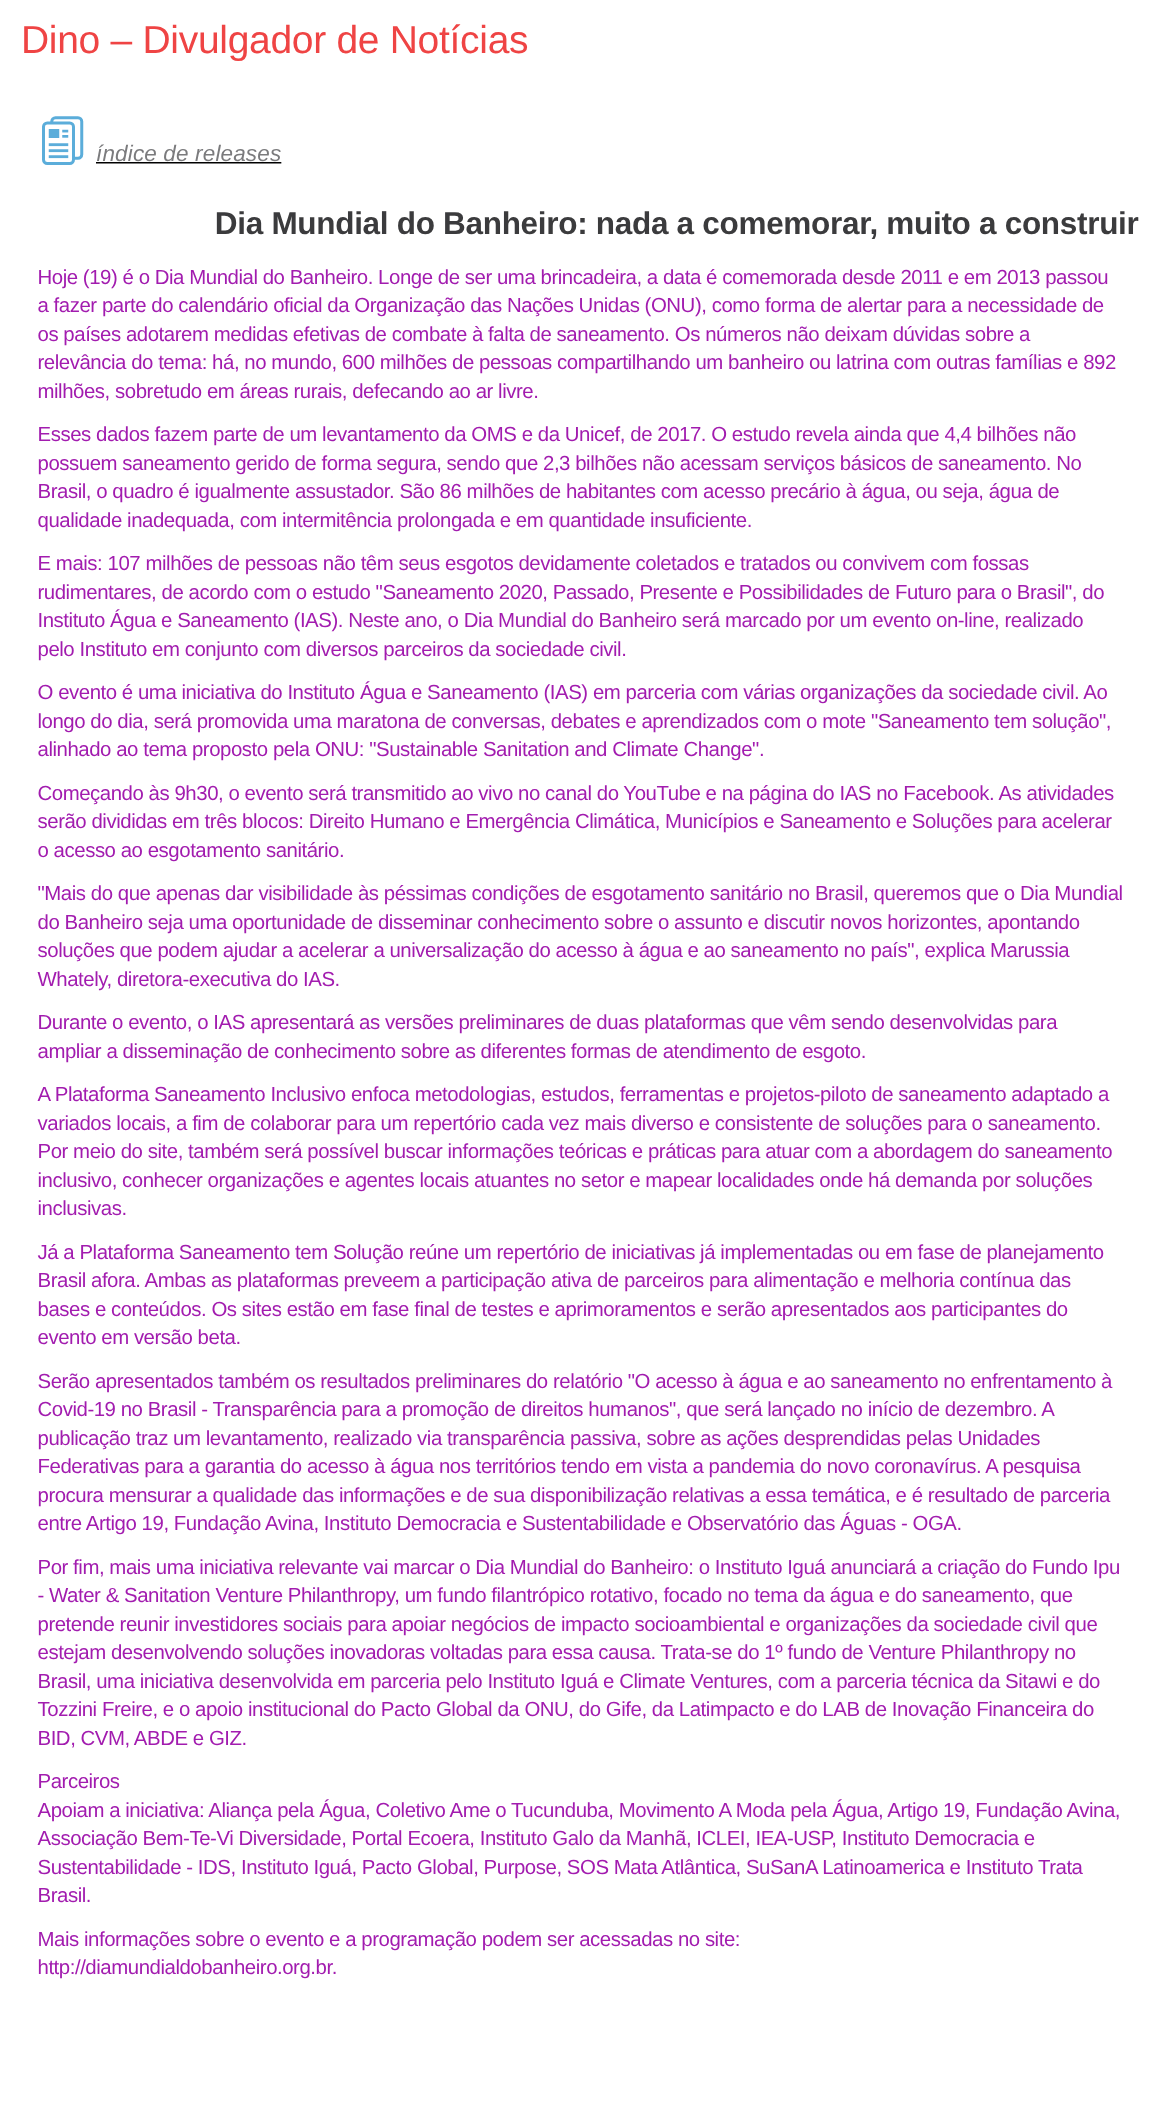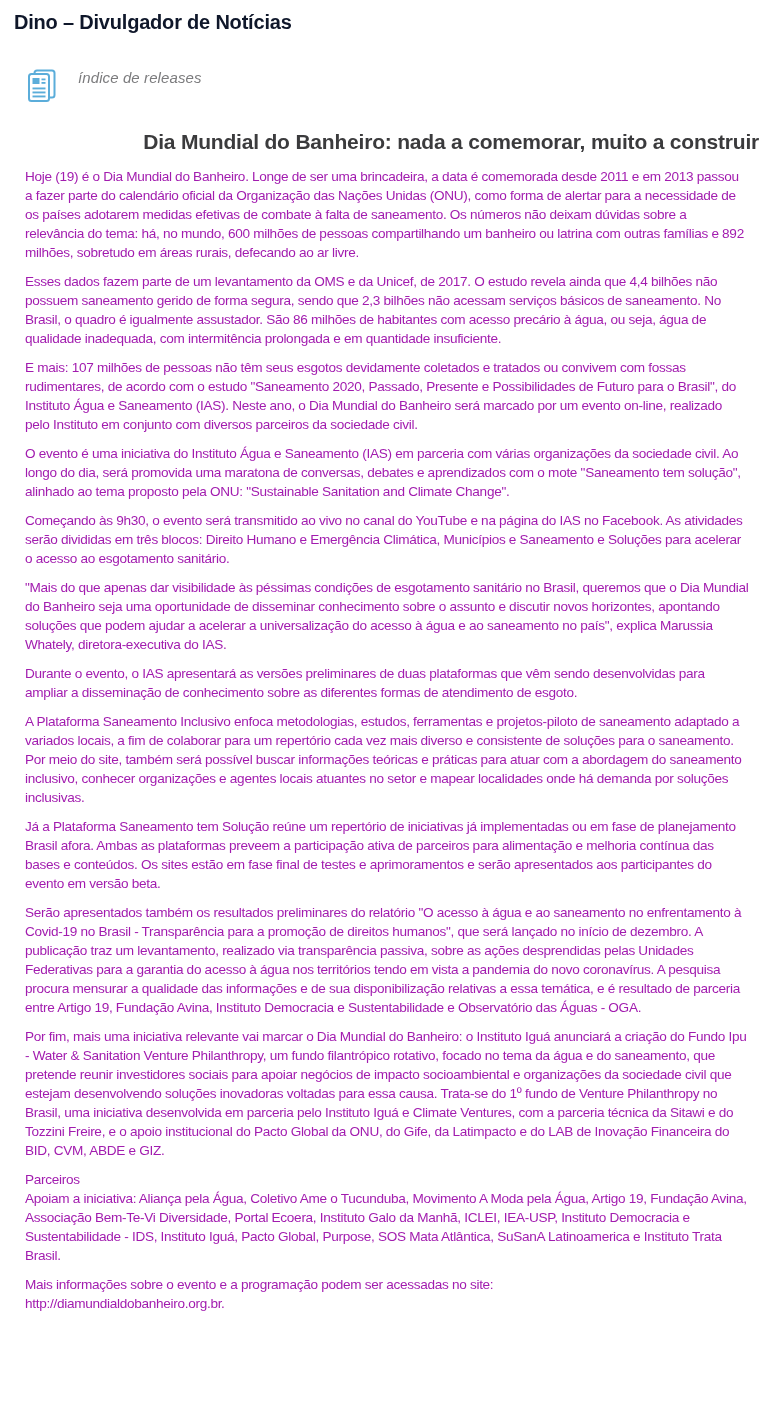--- a/index.html
+++ b/index.html
@@ -12,32 +12,33 @@
     min-height: 1402px;
     font-family: "Liberation Sans", sans-serif;
     -webkit-font-smoothing: antialiased;
   }
   .page {
     padding: 8px 18px 24px 14px;
     box-sizing: border-box;
     width: 777px;
   }
   .site-title {
-    font-size: 20px;
-    font-weight: bold;
-    color: #0f172a;
+    font-size: 26px;
+    font-weight: normal;
+    color: #ef4444;
     letter-spacing: -0.2px;
     margin: 2px 0 0 0;
     line-height: 1.25;
   }
   .nav-row {
     display: flex;
-    align-items: flex-start;
-    gap: 21px;
+    align-items: flex-end;
+    gap: 7px;
     margin: 34px 0 0 13px;
+    text-decoration: underline;
   }
   .releases-icon {
     width: 30px;
     height: 34px;
     flex: 0 0 auto;
     display: block;
   }
   .nav-label {
     font-style: italic;
     font-size: 15px;

